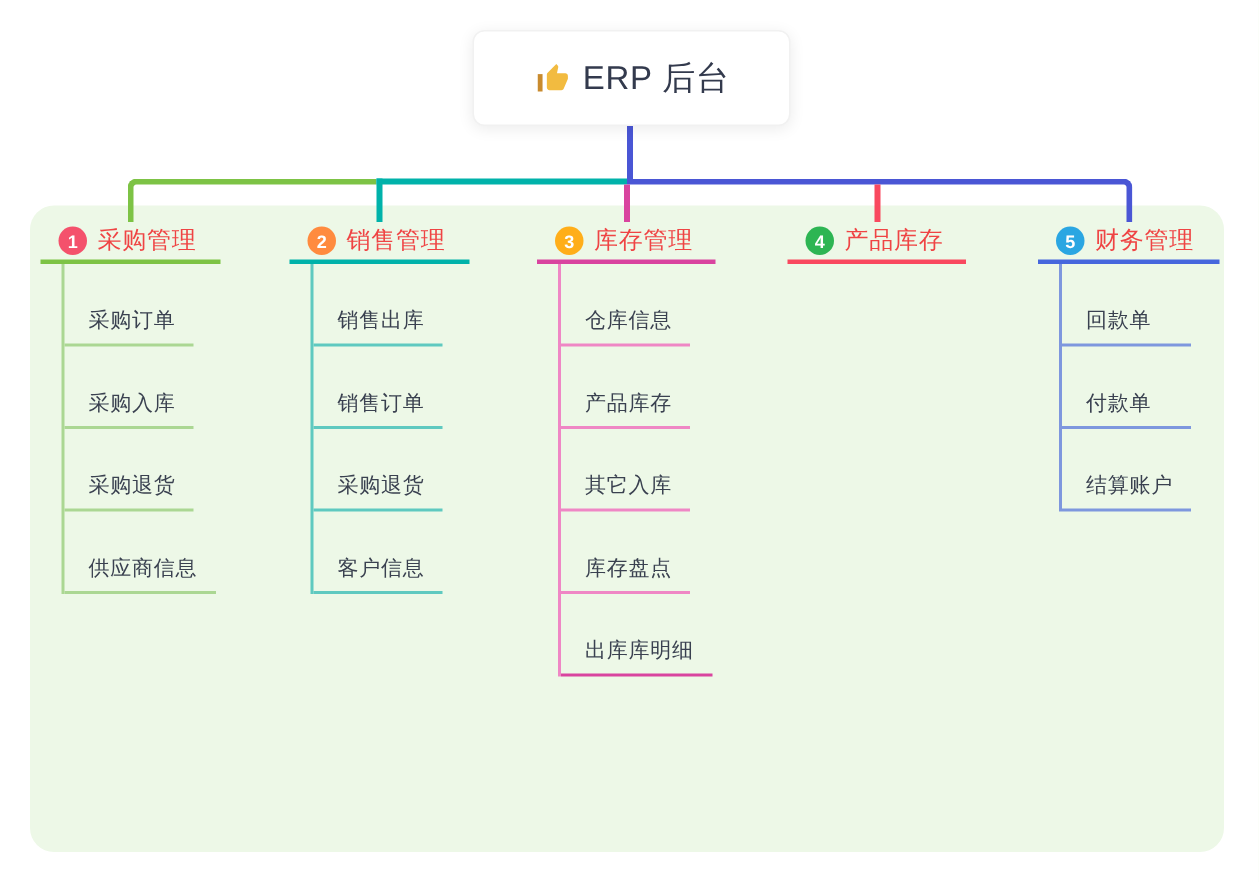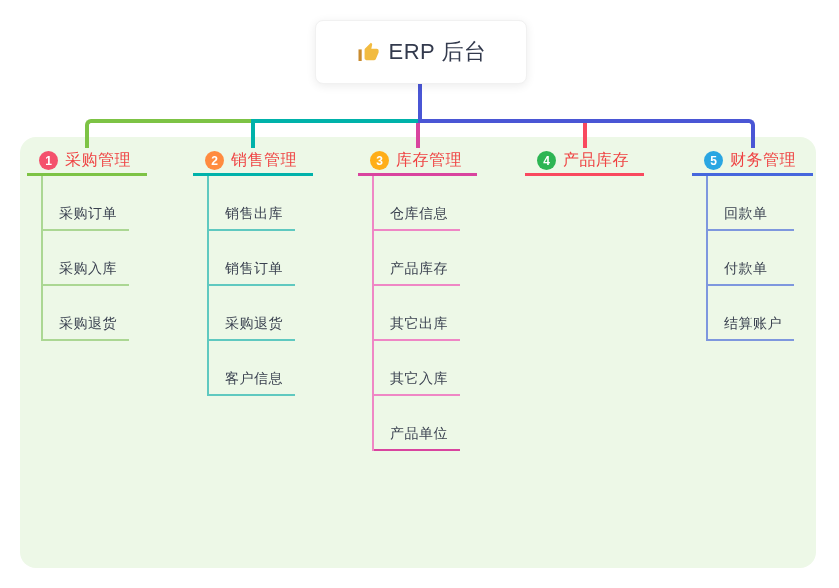--- a/index.html
+++ b/index.html
@@ -73,20 +73,21 @@
 
   <div class="branch b1" style="--badge: #f4516c; --line: #7dc345; --child-line: #abd793;">
     <div class="branch-header">
       <span class="badge">1</span>
       <span class="branch-label">采购管理</span>
     </div>
     <div class="branch-children">
       <div class="child-node">采购订单</div>
       <div class="child-node">采购入库</div>
       <div class="child-node">采购退货</div>
+      <div class="child-node">供应商信息</div>
     </div>
   </div>
 
   <div class="branch b2" style="--badge: #ff8b3f; --line: #00b2aa; --child-line: #5fc9c0;">
     <div class="branch-header">
       <span class="badge">2</span>
       <span class="branch-label">销售管理</span>
     </div>
     <div class="branch-children">
       <div class="child-node">销售出库</div>
@@ -97,23 +98,23 @@
   </div>
 
   <div class="branch b3" style="--badge: #ffae19; --line: #d9449f; --child-line: #ef87c5;">
     <div class="branch-header">
       <span class="badge">3</span>
       <span class="branch-label">库存管理</span>
     </div>
     <div class="branch-children">
       <div class="child-node">仓库信息</div>
       <div class="child-node">产品库存</div>
-      <div class="child-node">其它出库</div>
       <div class="child-node">其它入库</div>
-      <div class="child-node highlight">产品单位</div>
+      <div class="child-node">库存盘点</div>
+      <div class="child-node highlight">出库库明细</div>
     </div>
   </div>
 
   <div class="branch b4" style="--badge: #2db553; --line: #f9495f; --child-line: #f79099;">
     <div class="branch-header">
       <span class="badge">4</span>
       <span class="branch-label">产品库存</span>
     </div>
   </div>
 

